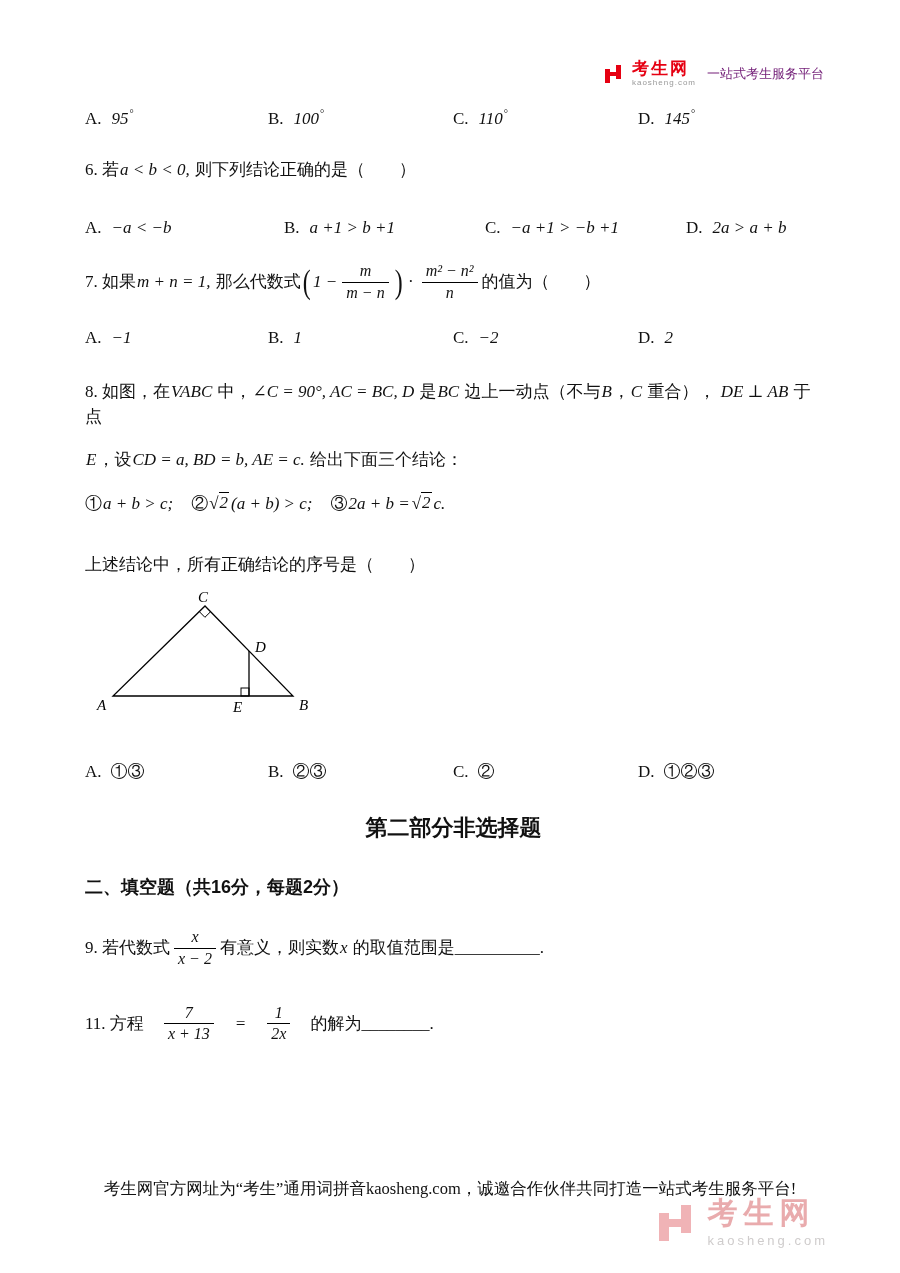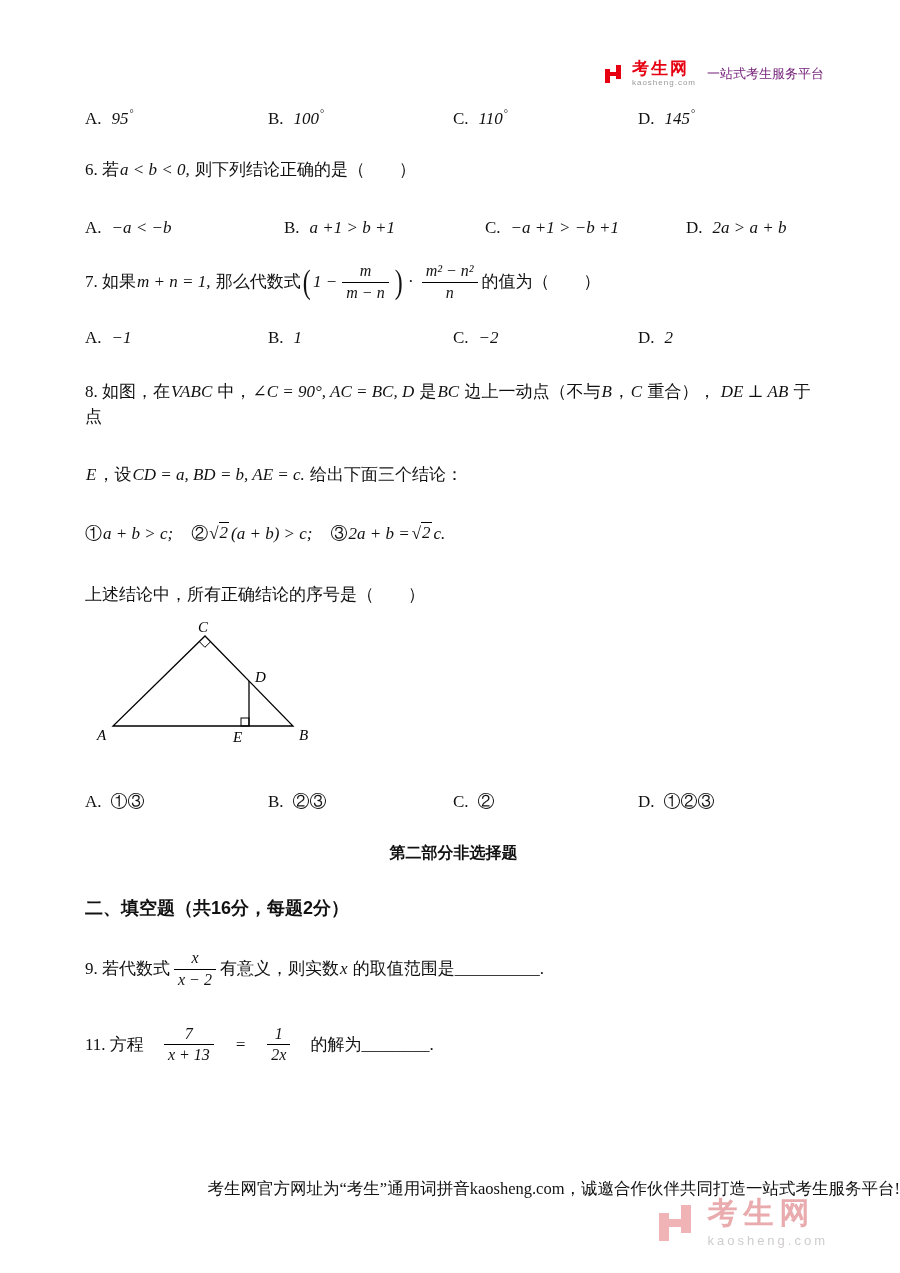--- a/index.html
+++ b/index.html
@@ -27,26 +27,26 @@
   .frac { display:inline-block; vertical-align:middle; text-align:center; margin:0 4px; font-size:16px; }
   .frac .num { display:block; border-bottom:1px solid #000; padding:0 4px 1px; line-height:1.15; }
   .frac .den { display:block; padding:1px 4px 0; line-height:1.15; }
   .formula-line { display:flex; align-items:center; flex-wrap:nowrap; }
   .paren { font-size:34px; font-weight:300; font-style:normal; line-height:1; transform:scaleX(.7); display:inline-block; }
   .cdot { margin:0 4px; }
   .sqrt { display:inline-flex; align-items:flex-start; margin:0 1px; }
   .sqrt-sign { font-style:normal; }
   .sqrt-body { border-top:1px solid #000; font-style:italic; line-height:1.15; padding:0 1px; }
   .mt1 { margin-top:29px; } .mt2 { margin-top:36px;gap:16px; } .mt3 { margin-top:24px; }
-  .mt4 { margin-top:26px; } .mt5 { margin-top:32px; } .mt6 { margin-top:34px; }
-  .section-title { text-align:center; font-weight:700; font-size:16px; margin-top:30px; font-family:"Liberation Sans",sans-serif; }
+  .mt4 { margin-top:26px; } .mt5 { margin-top:32px; } .mt6 { margin-top:19px; }
+  .section-title { text-align:center; font-weight:700; font-size:22px; margin-top:30px; font-family:"Liberation Sans",sans-serif; }
   .fill-heading { font-weight:700; font-size:18px; margin-top:32px; font-family:"Liberation Sans",sans-serif; }
   .figure-wrap { margin:14px 0 0 8px; }
   
-  .page-footer { position:absolute; left:0; right:0; top:1178px; text-align:right; font-size:16.5px; }
+  .page-footer { position:absolute; left:0; right:0; top:1178px; text-align:center; font-size:16.5px; }
   .watermark { position:absolute; right:72px; top:1198px; display:flex; align-items:center; gap:8px; }
   .wm-col { display:flex; flex-direction:column; align-items:flex-start; line-height:1; }
   .wm-brand { color:#e9abad; font-weight:700; font-size:30px; letter-spacing:6px; font-family:"Liberation Sans",sans-serif; }
   .wm-domain { color:#cfcccc; font-size:13px; letter-spacing:3px; margin-top:6px; font-family:"Liberation Sans",sans-serif; }
 </style>
 </head>
 <body>
 
 <div class="page">
 

